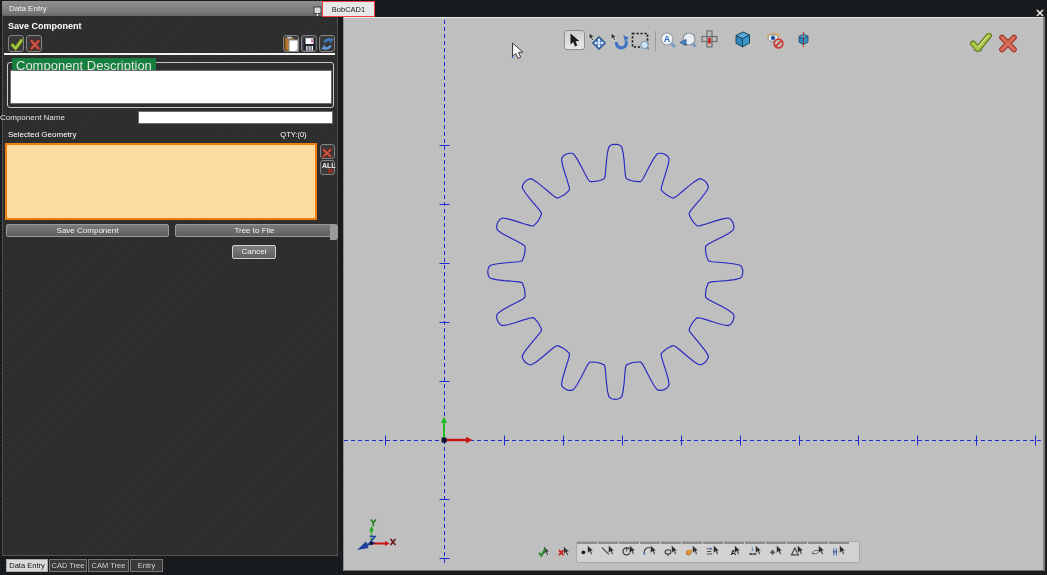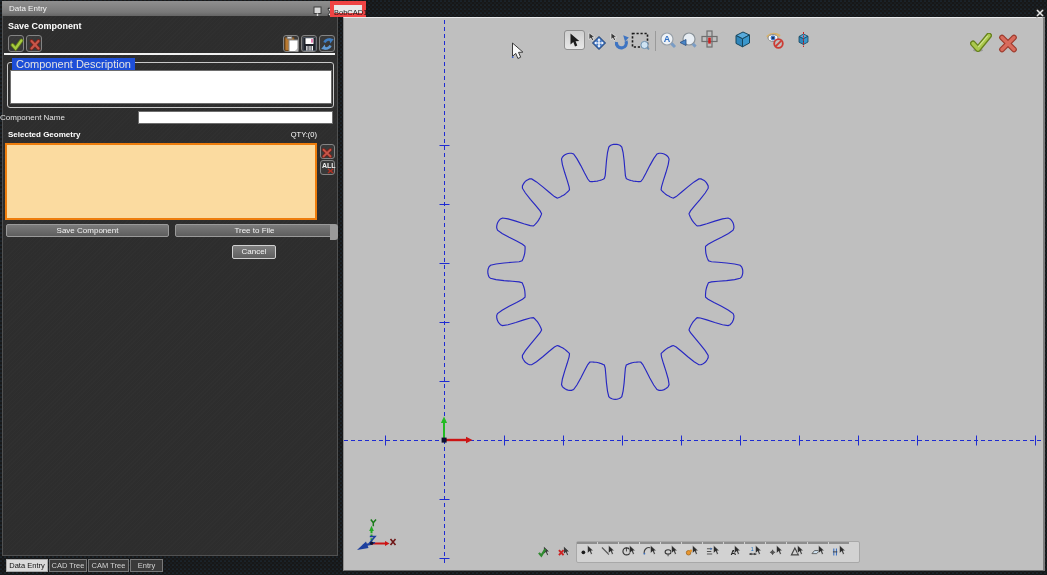--- a/index.html
+++ b/index.html
@@ -5,34 +5,34 @@
 body{position:relative;background-color:#171717}
 .abs{position:absolute}
 #panel{left:2px;top:1px;width:336px;height:555px;background:#2e2e2e;border:1px solid #515151;border-top:none;
  background-image:repeating-linear-gradient(135deg,rgba(255,255,255,0.008) 0 1px,rgba(0,0,0,0.016) 1px 3px);}
 #titlebar{left:2px;top:1px;width:336px;height:15px;background:linear-gradient(#8f8f8f,#787878 75%,#656565);
  color:#f4f4f4;font-size:8px;line-height:15px;padding-left:7px}
 .sc{left:8px;top:21px;color:#fff;font-size:9px;font-weight:bold}
 .ibtn{width:16px;height:17px;border:1px solid #848484;border-radius:3px;background:rgba(90,90,90,.25)}
 .sep{left:4px;top:53px;width:331px;height:2px;background:#f2f2f2}
 .grp{left:7px;top:62px;width:327px;height:46px;border:1px solid #c9c9c9;border-radius:3px}
-.grplab{left:12px;top:58px;background:#1d4ed8;color:#e3e3e3;font-size:11px;padding:0 4px}
+.grplab{left:12px;top:58px;background:#15803d;color:#e3e3e3;font-size:13px;padding:0 4px}
 .ta{left:10px;top:70px;width:322px;height:34px;background:#fff;border:1px solid #6e6e6e}
 .cnlab{left:0px;top:113px;width:135px;color:#e3e3e3;font-size:8px;}
 .cninp{left:138px;top:111px;width:195px;height:13px;background:#fff;border:1px solid #6e6e6e}
-.selg{left:8px;top:130px;color:#fff;font-size:8px;font-weight:bold}
-.qty{left:270px;top:130px;width:47px;color:#fff;font-size:7.5px;text-align:right}
+.selg{left:8px;top:130px;color:#fff;font-size:8px;font-weight:normal}
+.qty{left:270px;top:130px;width:47px;color:#fff;font-size:7.5px;text-align:center}
 .obox{left:5px;top:143px;width:312px;height:77px;background:#fbdba0;border:2px solid #ee7d0c}
 .sbtn{top:224px;height:13px;background:linear-gradient(#7b7b7b,#5e5e5e);border:1px solid #9a9a9a;border-radius:2px;
  color:#f2f2f2;font-size:8px;text-align:center;line-height:11px}
 .cancel{left:232px;top:245px;width:44px;height:14px;background:linear-gradient(#7e7e7e,#606060);
  border:1px solid #d0d0d0;border-radius:2px;color:#f4f4f4;font-size:8px;text-align:center;line-height:12px}
 .tab{top:559px;height:13px;font-size:7.5px;line-height:12px;border:1px solid #787878;color:#d2d2d2;background:#3a3a3a;text-align:center}
 .tabact{background:#dadada;color:#111;border-color:#aaa}
-#doctab{left:330px;top:1px;width:36px;height:16px;background:#e8e8e8;border:4px solid #ef4444;
+#doctab{left:322px;top:1px;width:53px;height:16px;background:#e8e8e8;border:1px solid #ef4444;
  font-size:7.5px;color:#1a1a1a;text-align:center;line-height:15px}
 #canvas{left:343px;top:17px;width:702px;height:554px;background:#bfbfbf;border-top:1px solid #e9e9e9;border-right:2px solid #7d7d7d;border-bottom:1px solid #6b6b6b;border-left:1px solid #8f8f8f}
 .tbtn1{left:564px;top:30px;width:21px;height:20px;background:linear-gradient(#cfcfcf,#e8e8e8);border:1px solid #8f8f8f;border-radius:3px}
 .barcell{display:inline-block;width:20px;height:21px;border-top:2px solid #8e8e8e;margin-right:1px;vertical-align:top;text-align:center}
 </style></head>
 <body>
 <svg class="abs" style="left:0;top:0" width="1047" height="575">
     <defs>
       <pattern id="dots" width="4" height="4" patternUnits="userSpaceOnUse">
         <circle cx="1" cy="1" r="0.6" fill="#2e74a8" opacity="0.5"></circle>

